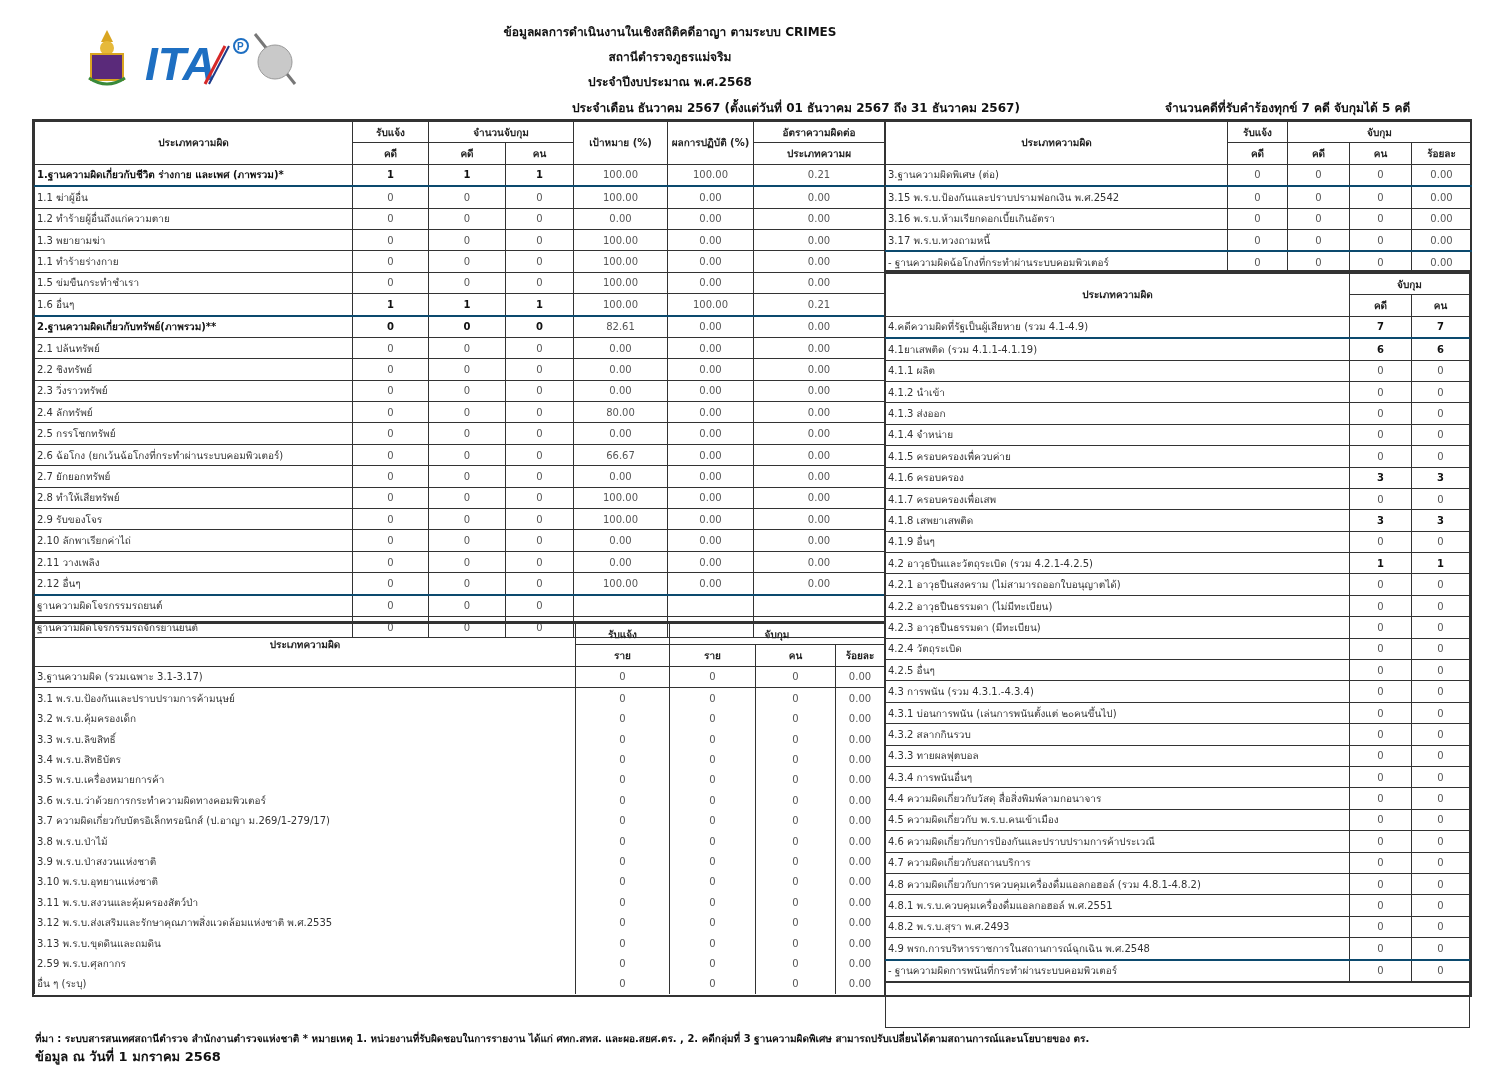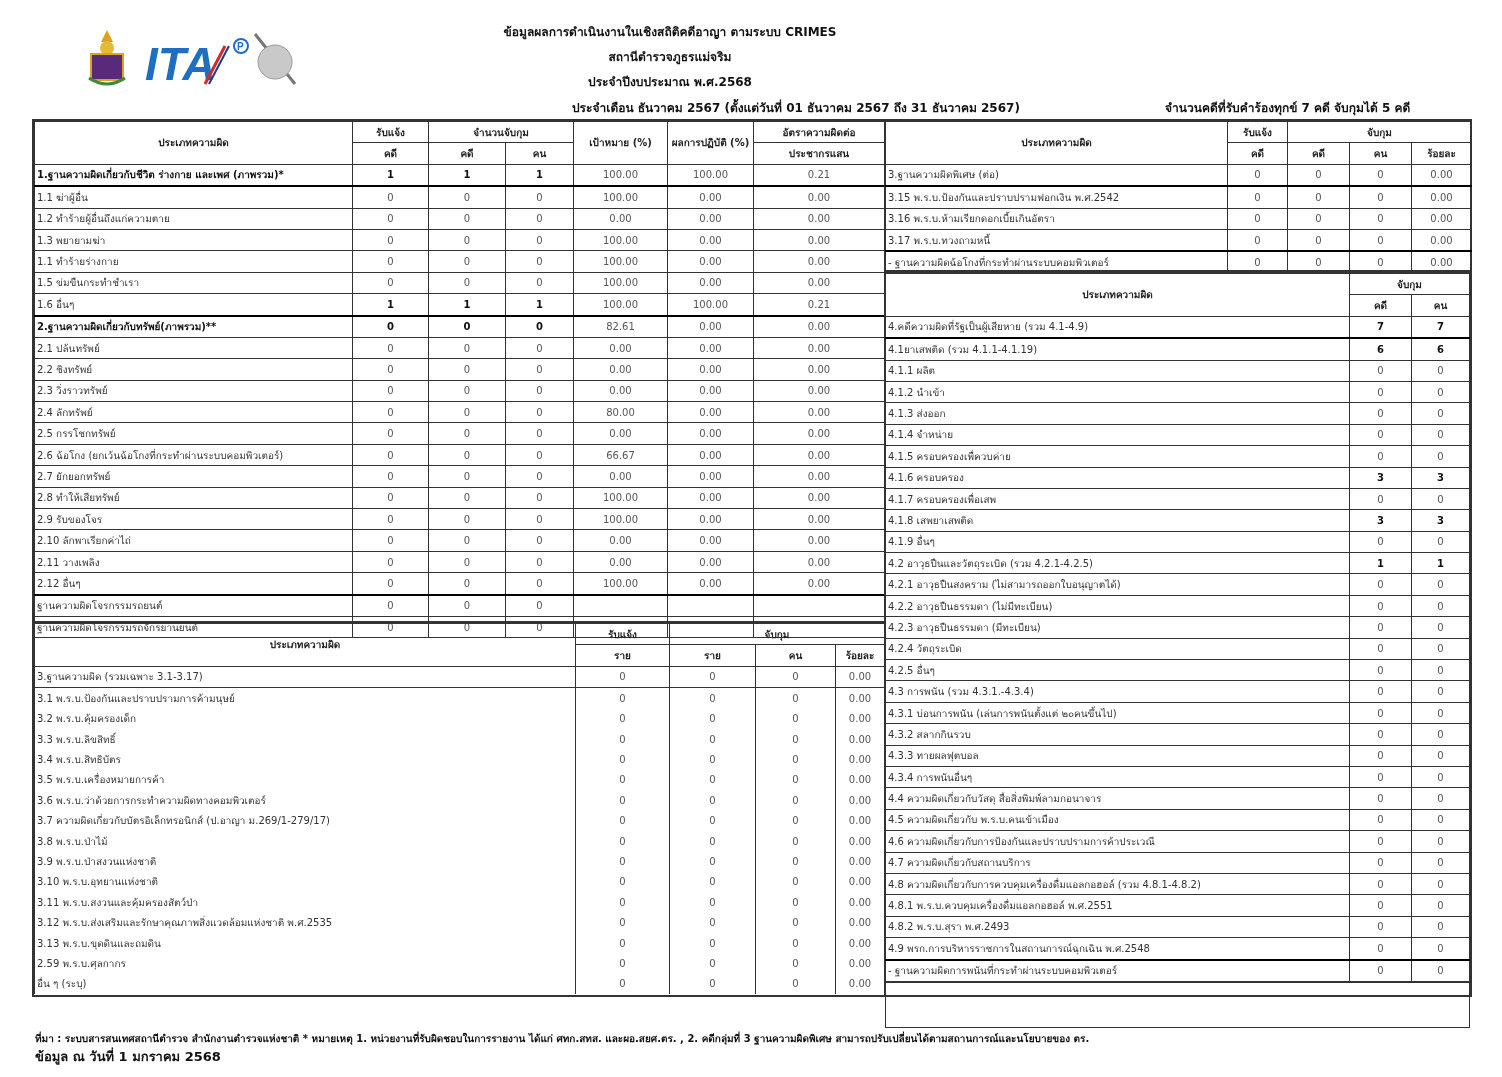--- a/index.html
+++ b/index.html
@@ -10,21 +10,21 @@
   .month-line { position:absolute; top:98px; left:572px; font-size:12px; font-weight:bold; color:#111; }
   .summary-line { position:absolute; top:98px; left:1165px; font-size:12px; font-weight:bold; color:#111; }
   .panel { position:absolute; border:2px solid #333; box-sizing:border-box; }
   table { border-collapse:collapse; width:100%; table-layout:fixed; font-size:10px; }
   td, th { border:1px solid #333; padding:0 2px; height:20.4px; overflow:hidden; white-space:nowrap; }
   th { font-weight:bold; color:#222; text-align:center; font-size:10px; }
   td.n { text-align:center; color:#555; }
   td.l { text-align:left; color:#333; }
   .b { font-weight:bold; color:#111 !important; }
   .nb td { border-top:none; border-bottom:none; }
-  .thick-top td { border-top:2px solid #000000; }
+  .thick-top td { border-top:2px solid #0c4a6e; }
   .foot-date { position:absolute; left:35px; top:1002px; font-size:13px; font-weight:bold; color:#111;margin-top:44px; }
   .foot-src { position:absolute; left:35px; top:1031px; font-size:10px; font-weight:bold; color:#111; }
 </style>
 </head>
 <body>
 
 <div class="logos">
   <svg width="220" height="60" viewBox="0 0 220 60">
     <polygon points="22,2 28,14 16,14" fill="#d9a521"></polygon>
     <circle cx="22" cy="20" r="7" fill="#e6b93a"></circle>
@@ -62,21 +62,21 @@
         <th>รับแจ้ง</th>
         <th colspan="2">จำนวนจับกุม</th>
         <th rowspan="2">เป้าหมาย (%)</th>
         <th rowspan="2">ผลการปฏิบัติ (%)</th>
         <th>อัตราความผิดต่อ</th>
       </tr>
       <tr>
         <th>คดี</th>
         <th>คดี</th>
         <th>คน</th>
-        <th>ประชากรแสน</th>
+        <th>ประเภทความผ</th>
       </tr>
     </thead>
     <tbody id="left-body">
         <tr>
           <td class="l b">1.ฐานความผิดเกี่ยวกับชีวิต ร่างกาย และเพศ (ภาพรวม)*</td>
           <td class="n b">1</td>
           <td class="n b">1</td>
           <td class="n b">1</td>
           <td class="n">100.00</td>
           <td class="n">100.00</td>

